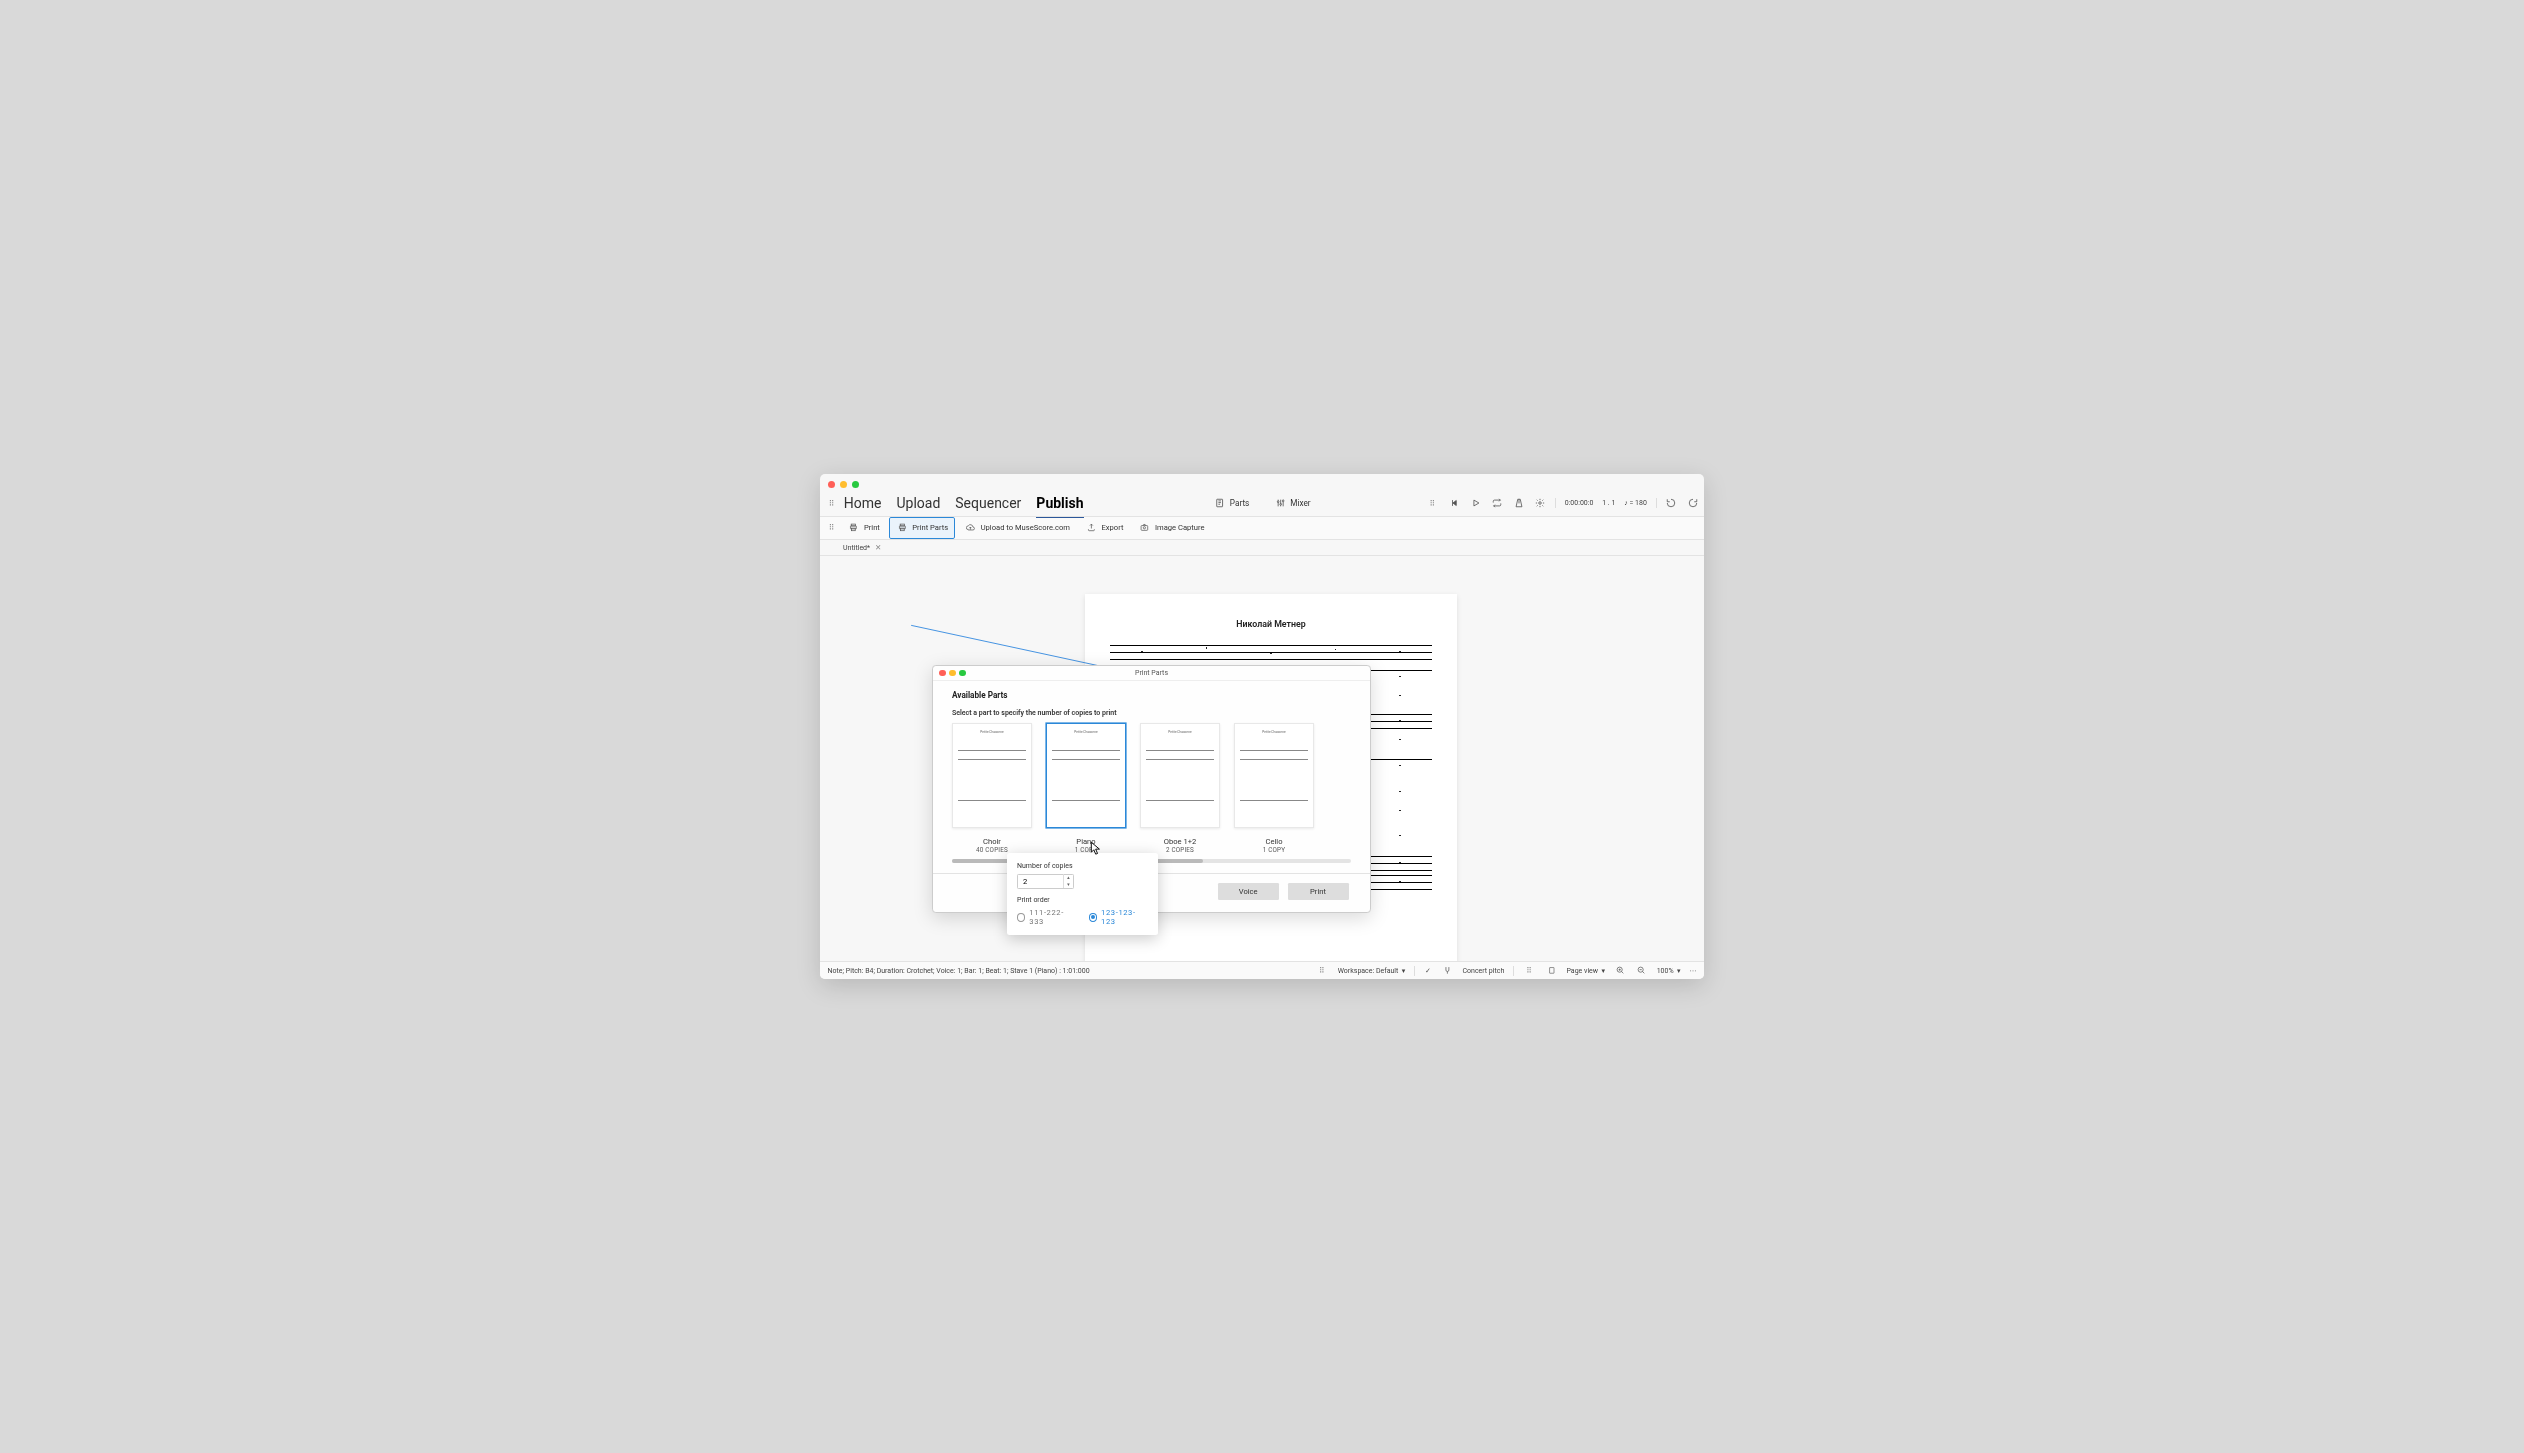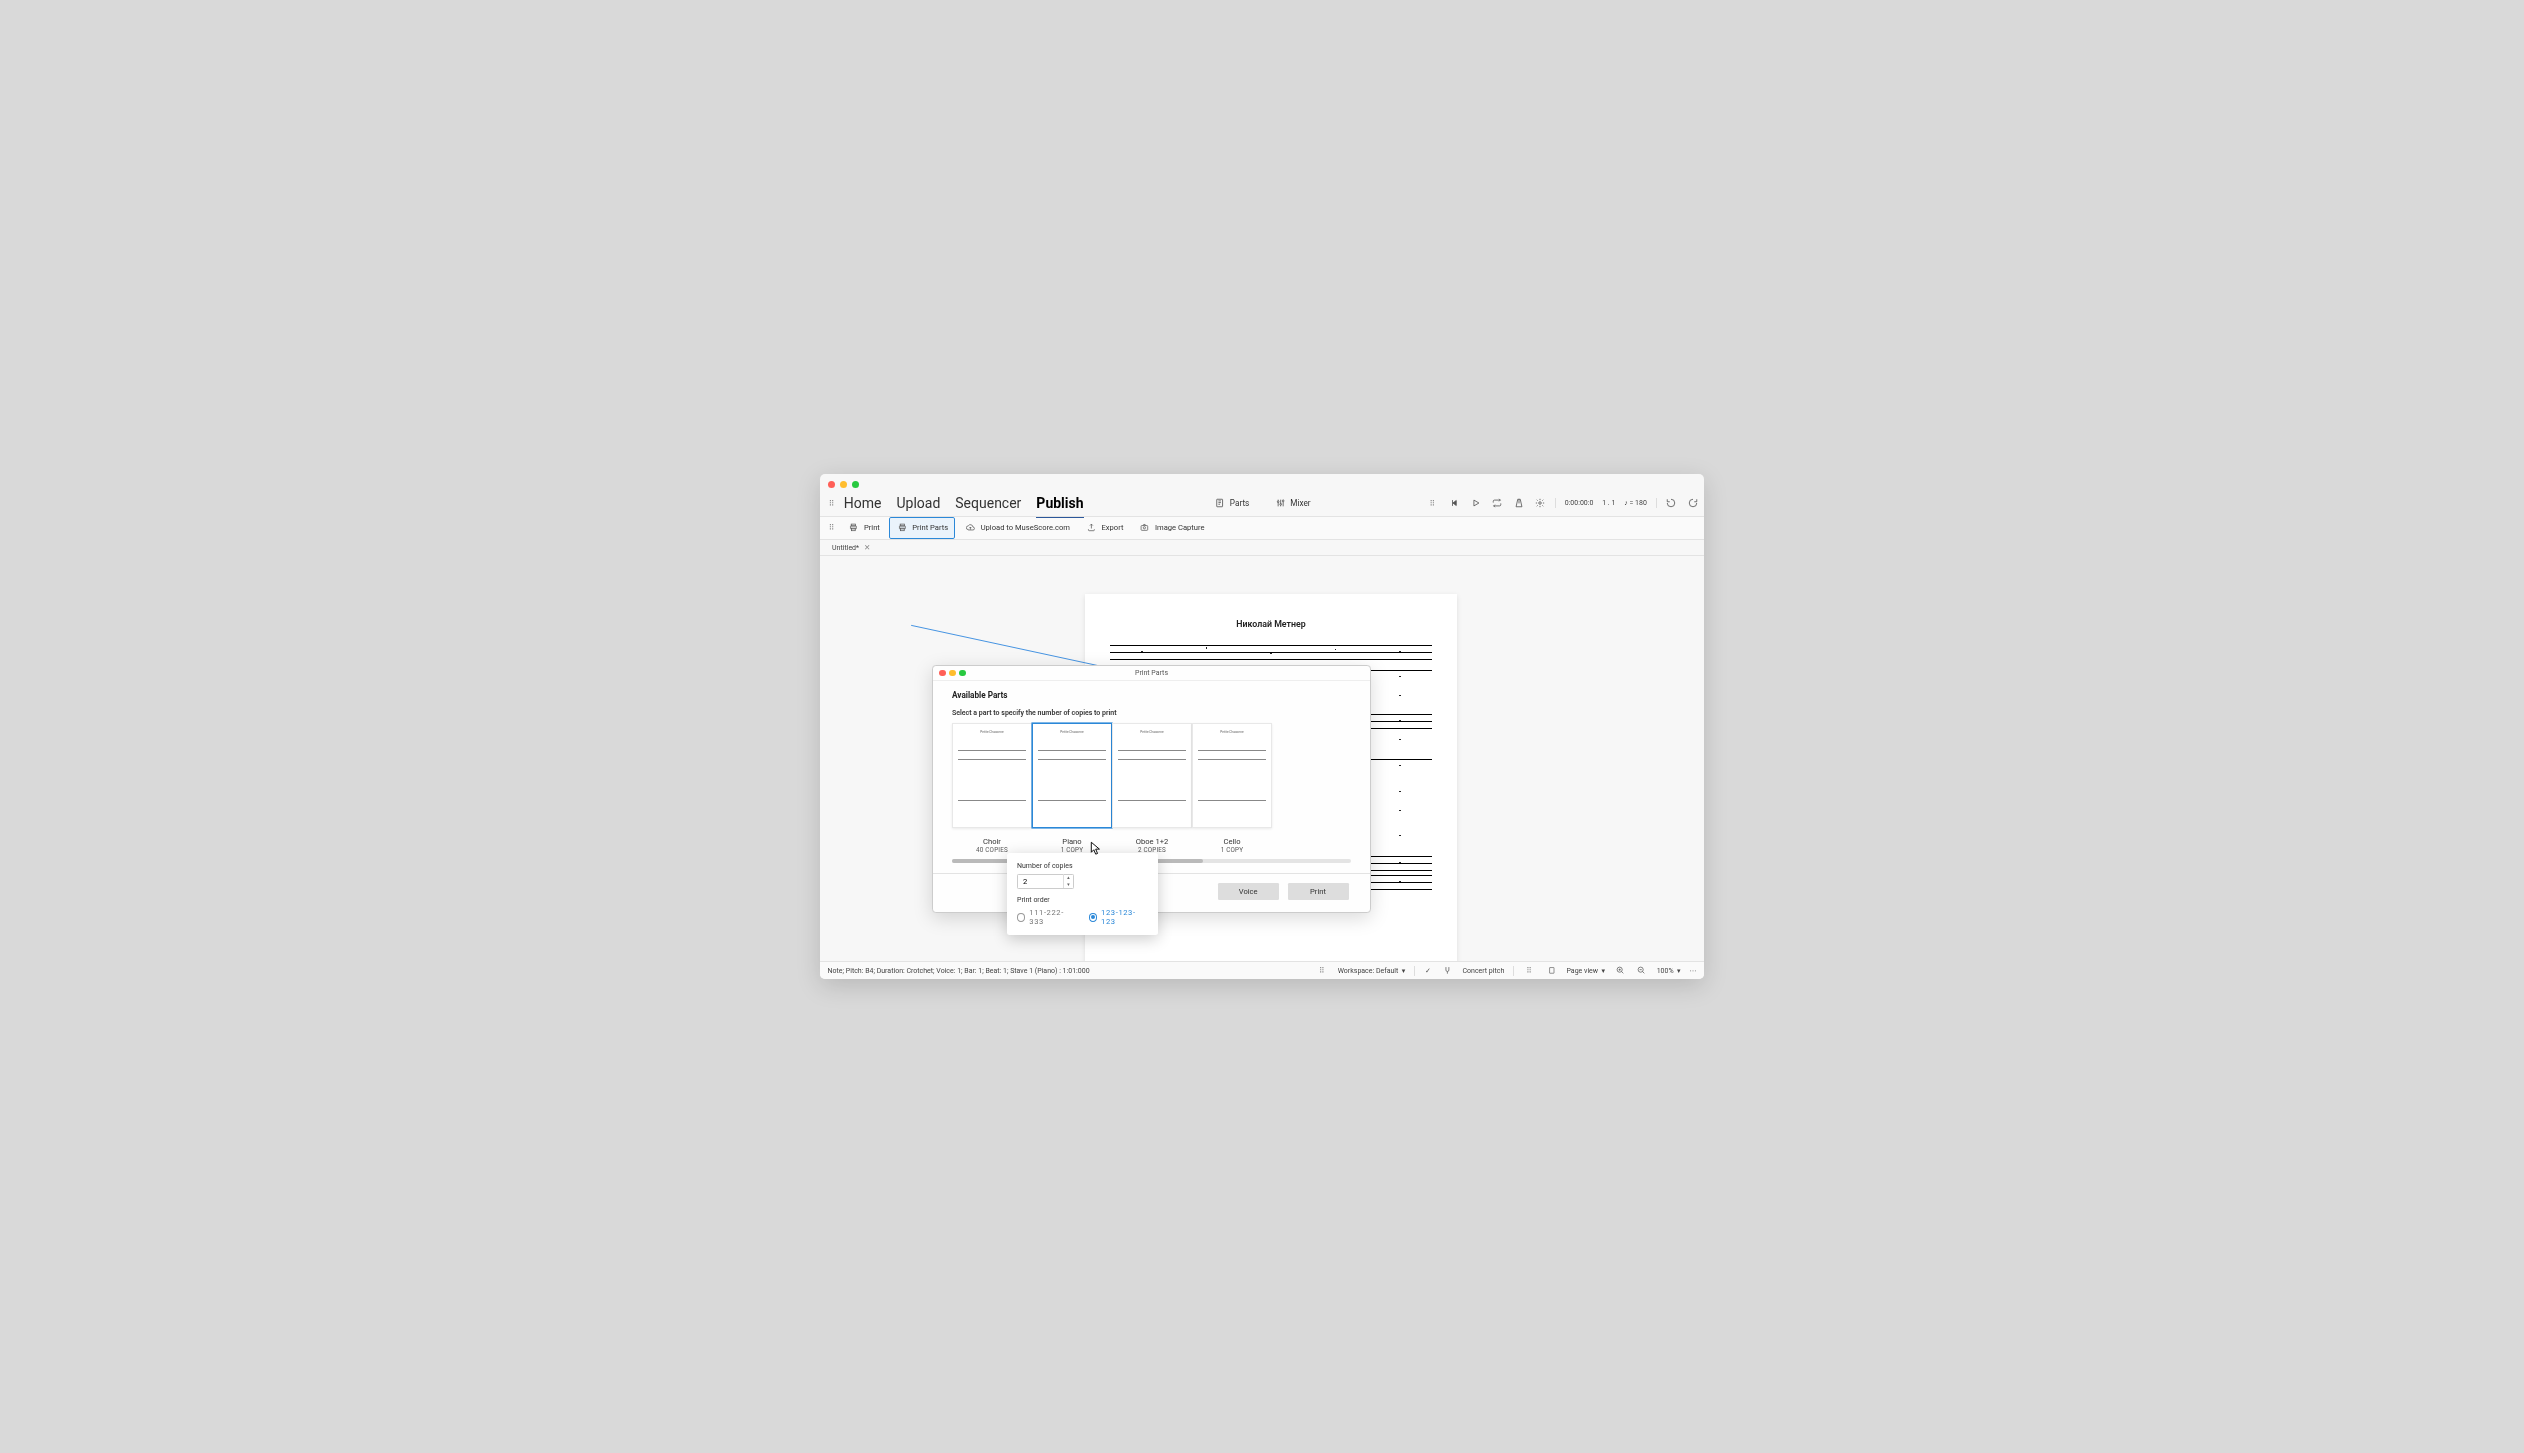--- a/index.html
+++ b/index.html
@@ -16,39 +16,39 @@
 .nav-tab{font-size:14px;color:#333;padding:6.3px 0;cursor:pointer}
 .nav-tab.active{font-weight:700;border-bottom:1.9px solid #2b579a;color:#000}
 .center-toolbar{position:absolute;left:50%;transform:translateX(-50%);display:flex;align-items:center;gap:17px}
 .ct-btn{display:flex;align-items:center;gap:3.8px;font-size:8.2px;color:#333;padding:2.5px 3.8px}
 .right-toolbar{margin-left:auto;display:flex;align-items:center;gap:8.8px;font-size:8.2px;color:#333}
 .icon-btn{display:flex;align-items:center;justify-content:center;width:12.6px;height:12.6px;color:#555}
 svg{display:block}
 .subrow{display:flex;align-items:center;height:23px;padding:0 5px;gap:2.5px;border-bottom:0.6px solid #e3e3e3;background:#fafafa}
 .tool-btn{display:flex;align-items:center;gap:3.8px;font-size:7.6px;color:#333;padding:3.8px 6.3px;border-radius:1.9px}
 .tool-btn.active{border:0.6px solid #2b88d8;background:#eaf3fb}
-.doctab-row{display:flex;align-items:center;height:16.4px;padding:0 6px;border-bottom:0.6px solid #e3e3e3;background:#f7f7f7}
+.doctab-row{display:flex;align-items:center;height:16.4px;padding:0 17px;border-bottom:0.6px solid #e3e3e3;background:#f7f7f7}
 .doctab{display:flex;align-items:center;gap:5px;font-size:7px;color:#444;padding:1.3px 5px;border:0.6px solid transparent}
 .doctab .x{color:#888;cursor:pointer;font-size:7.6px}
 .canvas{flex:1;background:#f7f7f7;position:relative;overflow:hidden}
 .score-page{position:absolute;left:265px;top:38px;width:372px;height:379px;background:#fff;box-shadow:0 1.3px 5px rgba(0,0,0,.1);padding:25px}
 .score-title{text-align:center;font-size:8.8px;font-weight:600;color:#222;margin-bottom:12.6px}
 .staff-block{margin:6.3px 0}
 .staff{height:19px;background:repeating-linear-gradient(to bottom,transparent 0,transparent 3.2px,#000 3.2px,#000 3.5px);position:relative}
 .staff::before{content:"";position:absolute;inset:0;background-image:radial-gradient(circle at 10% 50%,#000 0.9px,transparent 0.9px),radial-gradient(circle at 30% 30%,#000 0.9px,transparent 0.9px),radial-gradient(circle at 50% 60%,#000 0.9px,transparent 0.9px),radial-gradient(circle at 70% 40%,#000 0.9px,transparent 0.9px),radial-gradient(circle at 90% 50%,#000 0.9px,transparent 0.9px);opacity:.85}
 .lyrics{font-size:5.7px;text-align:center;color:#333;margin-top:1.3px}
 .dialog{position:absolute;left:112px;top:109px;width:439px;background:#fefefe;border:0.6px solid #ccc;border-radius:3.8px;box-shadow:0 5px 19px rgba(0,0,0,.15)}
 .dlg-titlebar{height:15px;display:flex;align-items:center;padding:0 6.3px;position:relative;border-bottom:0.6px solid #eee}
 .dlg-traffic{display:flex;gap:3.8px}
 .dlg-traffic .traffic{width:6.3px;height:6.3px}
 .dlg-title{position:absolute;left:50%;transform:translateX(-50%);font-size:7px;color:#555}
 .dlg-body{padding:8.8px 19px 12.6px}
 .dlg-h{text-align:left;font-size:8.2px;font-weight:700;color:#222;margin-bottom:8.8px}
 .dlg-sub{font-size:7px;font-weight:600;color:#333;margin-bottom:6.3px}
-.parts-row{display:flex;margin-bottom:5px}
+.parts-row{display:flex;gap:14px;margin-bottom:5px}
 .part-card{width:80px;text-align:center}
 .part-thumb{width:80px;height:105px;background:#fff;border:0.6px solid #e8e8e8;box-shadow:0 0.6px 2.5px rgba(0,0,0,.08);padding:6.3px 5px;margin-bottom:8.8px}
 .part-card.selected .part-thumb{border:0.6px solid #2b88d8;box-shadow:0 0 0 0.6px #2b88d8}
 .thumb-line{height:6.3px;margin:1.9px 0;background:repeating-linear-gradient(to bottom,transparent 0,transparent 0.9px,#888 0.9px,#888 1.1px)}
 .thumb-title{font-size:3.2px;text-align:center;color:#666;margin-bottom:2.5px}
 .part-name{font-size:7.6px;color:#333}
 .part-copies{font-size:6.3px;color:#555;letter-spacing:0.2px}
 .scroll-track{height:3.8px;background:#e4e4e4;border-radius:1.9px;position:relative;margin:3.8px 0 10px}
 .scroll-thumb{position:absolute;left:0;width:63%;height:100%;background:#bababa;border-radius:1.9px}
 .dlg-divider{height:0.6px;background:#e3e3e3;margin:0 -19px 10px}

